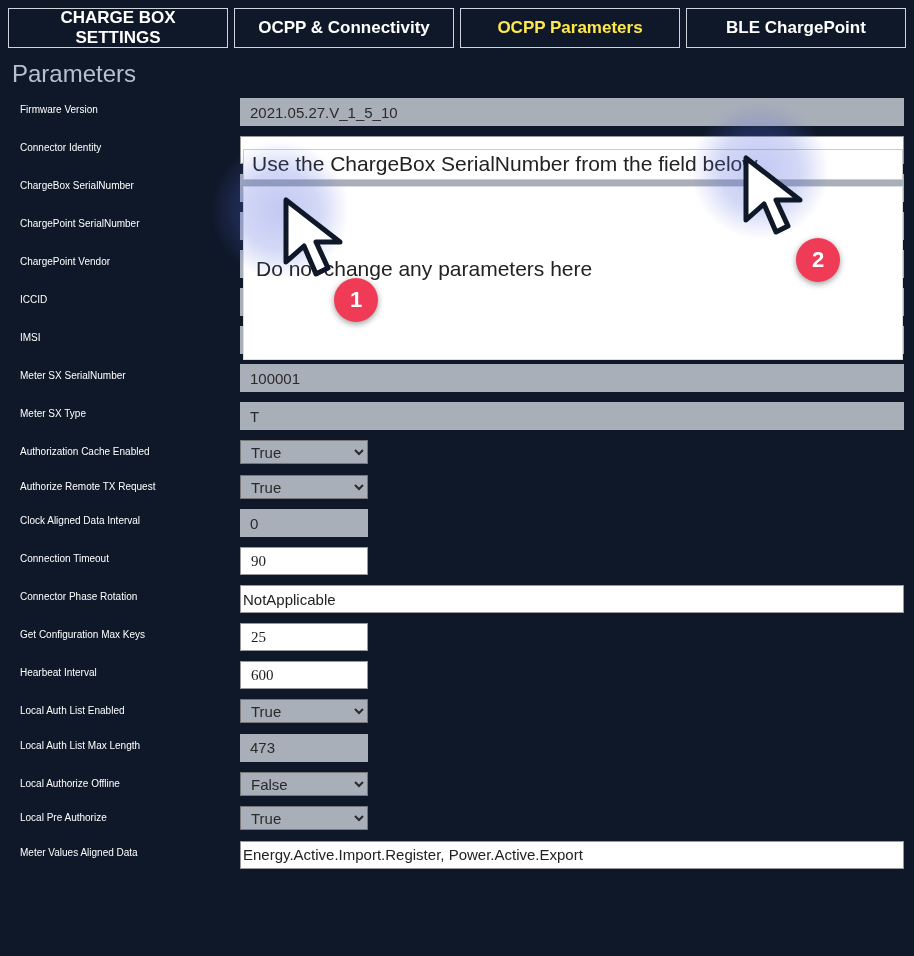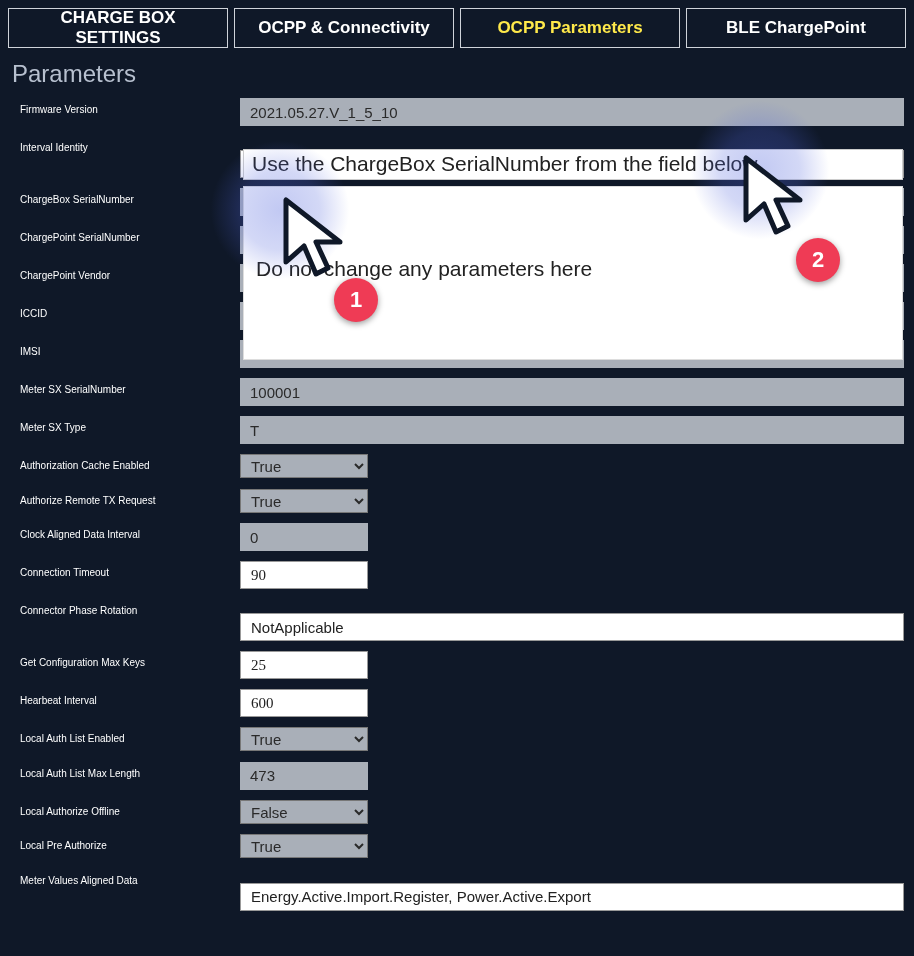--- a/index.html
+++ b/index.html
@@ -85,23 +85,22 @@
     padding: 4px 10px;
     font-size: 15px;
     font-family: Liberation Serif, serif;
   }
   .inp-full {
     width: 100%;
     background: #fff;
     color: #222;
     border: 1px solid #999;
     height: 28px;
-    padding: 4px 10px;
-    font-size: 15px;
-    margin-top: 14px;
+    padding: 4px 2px;
+    font-size: 15px;
   }
   .sel {
     width: 128px;
     height: 24px;
     background: #a9afb8;
     color: #2a2a2a;
     border: 1px solid #777;
     font-size: 15px;
     padding: 2px 6px;
   }
@@ -178,21 +177,21 @@
 <div class="form">
 
   <div class="row">
     <div class="lab">Firmware Version</div>
     <div class="ctl">
         <input class="ro-full" readonly="" value="2021.05.27.V_1_5_10" style="">
       </div>
   </div>
 
   <div class="row">
-    <div class="lab">Interval Identity</div>
+    <div class="lab">Connector Identity</div>
     <div class="ctl">
         <input class="inp-full" style="">
       </div>
   </div>
 
   <div class="row">
     <div class="lab">ChargeBox SerialNumber</div>
     <div class="ctl">
         <input class="ro-full" readonly="" style="">
       </div>

